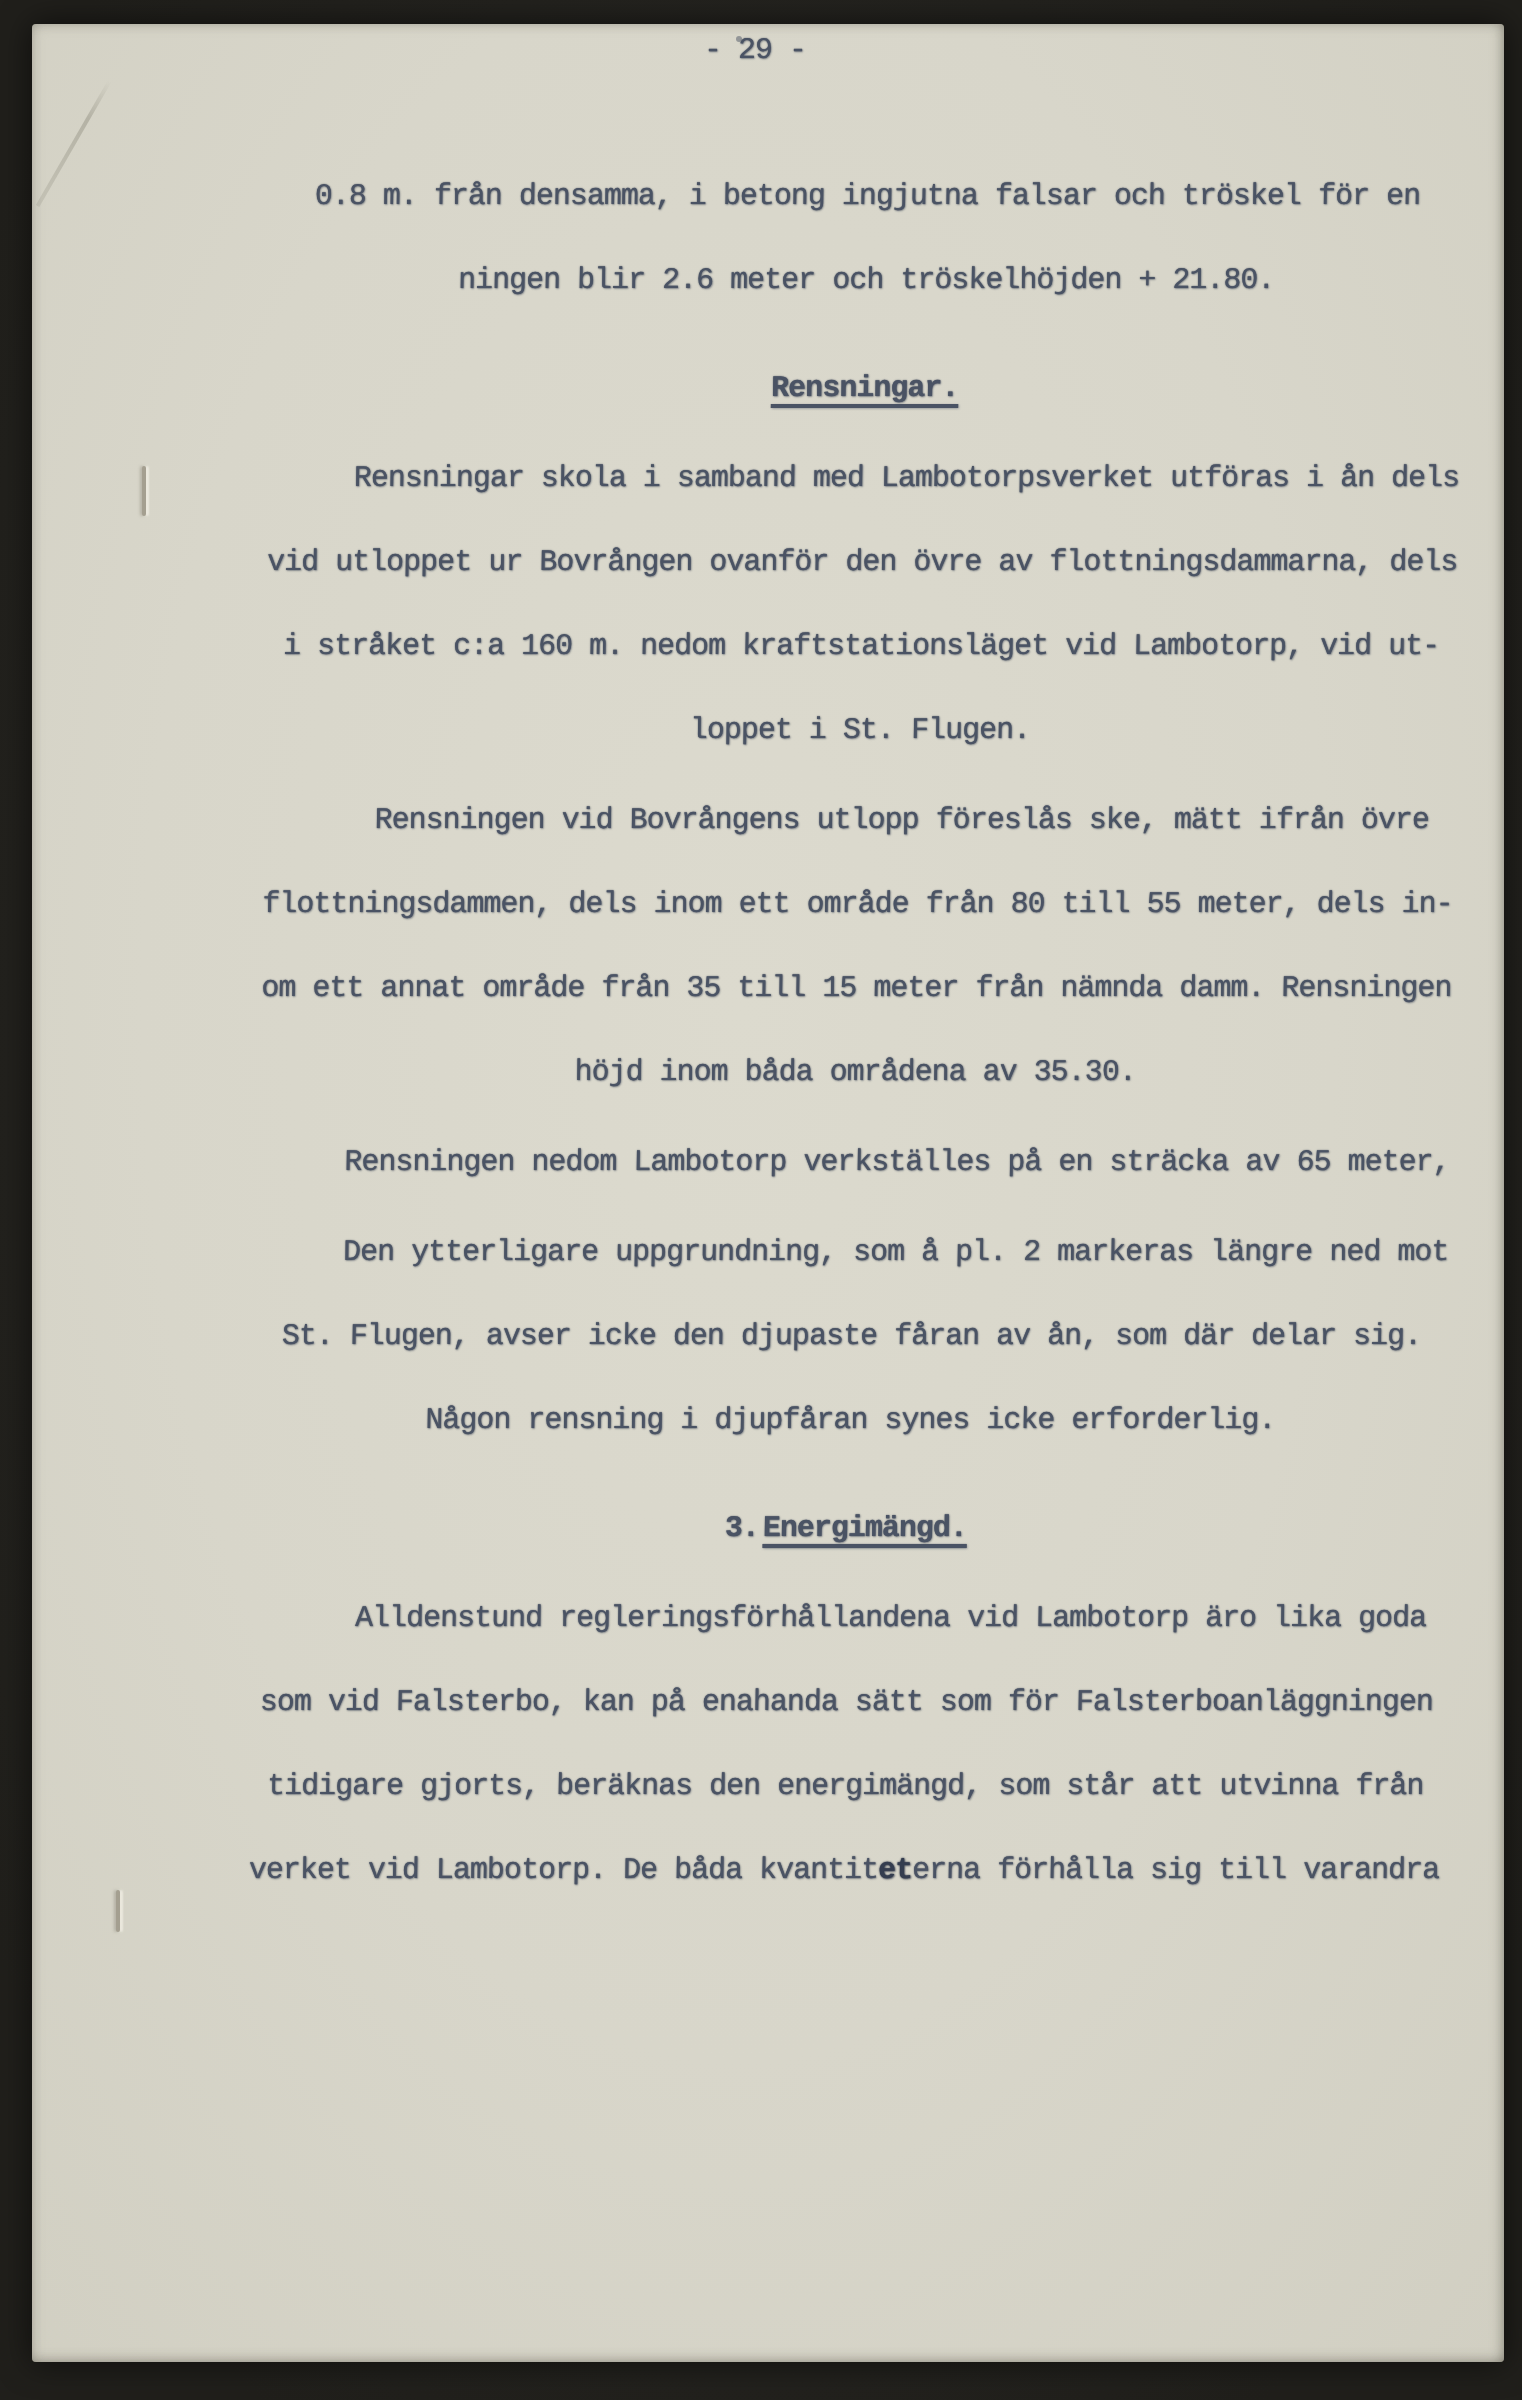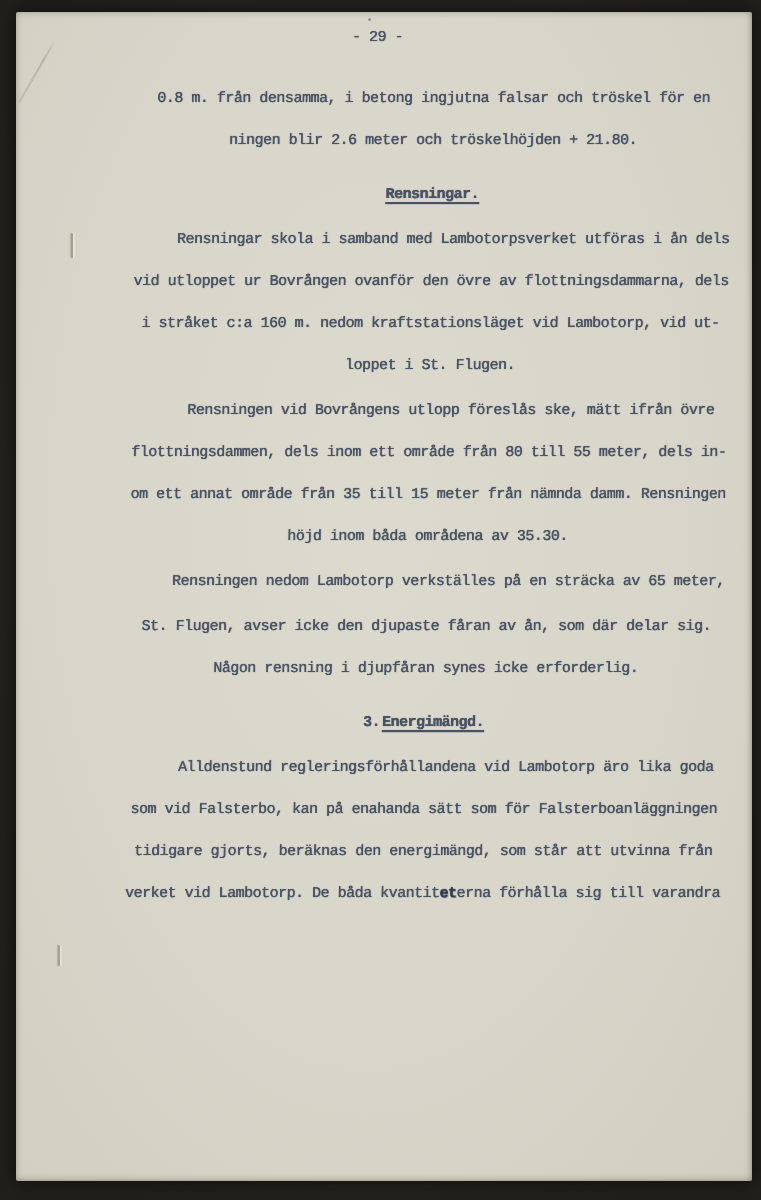--- a/index.html
+++ b/index.html
@@ -65,21 +65,21 @@
   .typed {
     color: #4a5364;
     font-size: 15px;
     letter-spacing: -0.5px;
     text-shadow: 0 0 0.7px rgba(56,64,82,0.9), 0.4px 0.4px 0.9px rgba(56,64,82,0.4);
     -webkit-font-smoothing: antialiased;
   }
   .page-number {
     position: absolute;
     left: 336px;
-    top: 16px;
+    top: 4px;
     line-height: 20px;
     white-space: pre;
   }
   .content {
     position: absolute;
     left: 111px;
     top: 66px;
     width: 614px;
     line-height: 42px;
     transform: skewX(-0.8deg);
@@ -128,20 +128,21 @@
         <div class="blk para">
           <div class="line indent">Rensningen vid Bovrångens utlopp föreslås ske, mätt ifrån övre</div>
           <div class="line">flottningsdammen, dels inom ett område från 80 till 55 meter, dels in-</div>
           <div class="line">om ett annat område från 35 till 15 meter från nämnda damm. Rensningen</div>
           <div class="line">höjd inom båda områdena av 35.30.</div>
         </div>
         <div class="blk para">
           <div class="line indent">Rensningen nedom Lambotorp verkställes på en sträcka av 65 meter,</div>
         </div>
         <div class="blk para">
+          <div class="line indent">Den ytterligare uppgrundning, som å pl. 2 markeras längre ned mot</div>
           <div class="line">St. Flugen, avser icke den djupaste fåran av ån, som där delar sig.</div>
           <div class="line">Någon rensning i djupfåran synes icke erforderlig.</div>
         </div>
         <div class="blk heading line"><span class="hnum">3.</span><span class="htitle">Energimängd.</span></div>
         <div class="blk para">
           <div class="line indent">Alldenstund regleringsförhållandena vid Lambotorp äro lika goda</div>
           <div class="line">som vid Falsterbo, kan på enahanda sätt som för Falsterboanläggningen</div>
           <div class="line">tidigare gjorts, beräknas den energimängd, som står att utvinna från</div>
           <div class="line"><span>verket vid Lambotorp. De båda kvantit</span><span class="overstrike">et</span><span>erna förhålla sig till varandra</span></div>
         </div>

